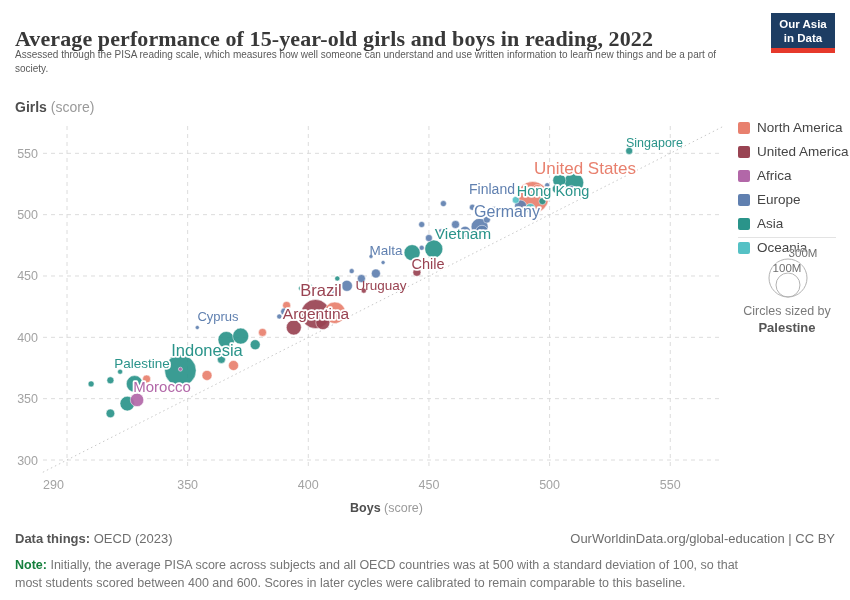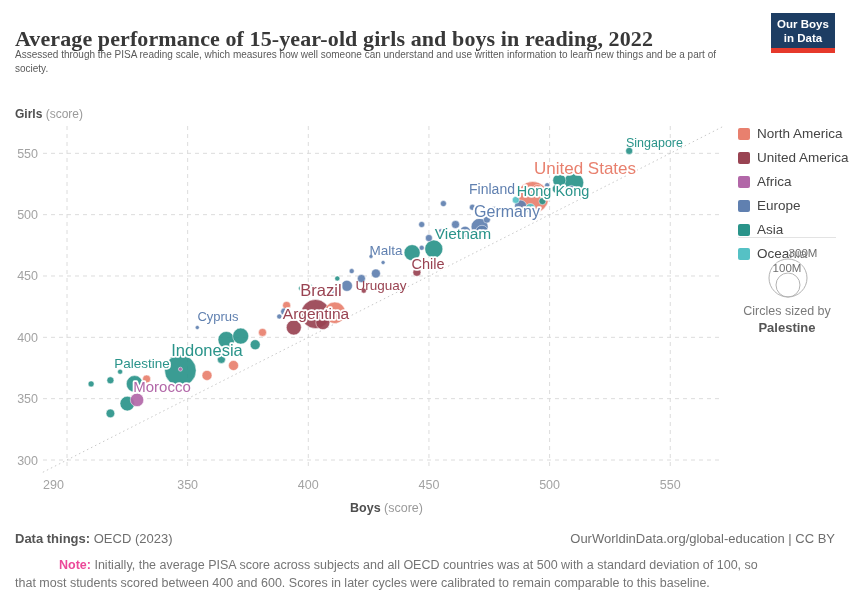--- a/index.html
+++ b/index.html
@@ -1,46 +1,46 @@
 <!DOCTYPE html>
 <html><head>
 <meta charset="utf-8">
 <style>
   html,body{margin:0;padding:0;background:#fff;}
   body{width:850px;height:600px;position:relative;font-family:"Liberation Sans",sans-serif;overflow:hidden;}
   .abs{position:absolute;}
   #title{left:15px;top:26px;width:720px;font-family:"Liberation Serif",serif;font-weight:700;font-size:22px;color:#383838;letter-spacing:.1px;}
   #subtitle{left:15px;top:48px;width:712px;font-size:10px;line-height:1.42;color:#5a5a5a;}
   #logo{right:15px;top:13px;width:64px;background:#1d3d63;color:#fff;text-align:center;font-size:11.5px;font-weight:bold;line-height:14px;padding:4px 0 3px 0;border-bottom:5px solid #e6392b;}
-  #y-axis-title{left:15px;top:99px;font-size:12px;color:#9a9a9a;margin-top:8px;}
+  #y-axis-title{left:15px;top:99px;font-size:14px;color:#9a9a9a;}
   #y-axis-title b{color:#4e4e4e;font-weight:bold;}
   #x-axis-title{left:43px;top:501px;width:679px;text-align:center;font-size:12.5px;color:#9a9a9a;}
   #x-axis-title b{color:#4e4e4e;font-weight:bold;padding-left:8px;}
   #chart-svg{left:0;top:0;}
-  #legend{left:738px;top:126px;width:100px;}
+  #legend{left:738px;top:120px;width:100px;}
   .legend-item{display:flex;align-items:center;margin-bottom:9px;cursor:pointer;}
   .swatch{width:12px;height:12px;border-radius:2px;margin-right:7px;flex:0 0 12px;}
   .legend-label{font-size:13.5px;color:#454545;white-space:nowrap;}
   #legend-divider{left:738px;top:237px;width:98px;height:1px;background:#e3e3e3;}
   .size-label{left:738px;width:98px;text-align:center;font-size:11.5px;color:#6e6e6e;text-shadow:0 0 3px #fff,0 0 3px #fff;}
   #size-caption-1{left:732px;top:304px;width:110px;text-align:center;font-size:12.5px;color:#7a7a7a;}
   #size-caption-2{left:732px;top:320px;width:110px;text-align:center;font-size:13px;font-weight:bold;color:#555;}
   #footer-left{left:15px;top:531px;font-size:13px;color:#6e6e6e;}
   #footer-left b{color:#555;}
   #footer-right{right:15px;top:531px;font-size:13px;color:#6e6e6e;}
   #note{left:15px;top:556px;width:745px;font-size:12.5px;line-height:1.45;color:#757575;}
-  #note b{color:#ec4899;margin-left:44px;}
+  #note b{color:#15803d;}
 </style>
 </head>
 <body>
 
 <div id="title" class="abs">Average performance of 15-year-old girls and boys in reading, 2022</div>
 
 <div id="logo" class="abs">
-  <div>Our Boys</div>
+  <div>Our Asia</div>
   <div>in Data</div>
 </div>
 
 <div id="subtitle" class="abs">Assessed through the PISA reading scale, which measures how well someone can understand and use written information to learn new things and be a part of society.</div>
 
 <div id="y-axis-title" class="abs"><b>Girls</b> <span>(score)</span></div>
 
 <svg id="chart-svg" class="abs" width="850" height="600" viewBox="0 0 850 600">
     <line x1="43" x2="722" y1="460" y2="460" stroke="#dcdcdc" stroke-width="1" stroke-dasharray="4 4"></line>
     <line x1="43" x2="722" y1="398.6665" y2="398.6665" stroke="#dcdcdc" stroke-width="1" stroke-dasharray="4 4"></line>

